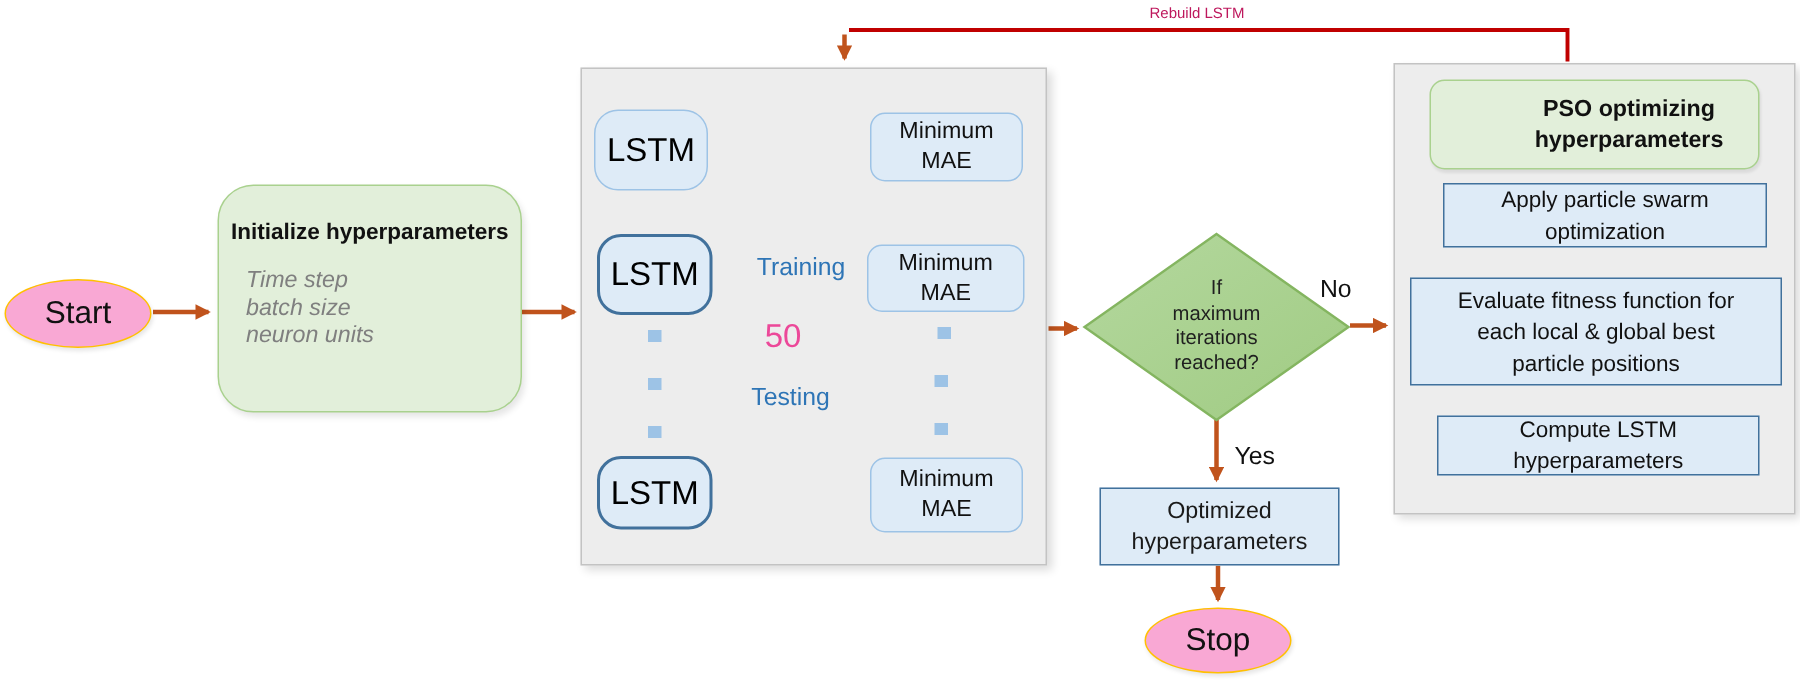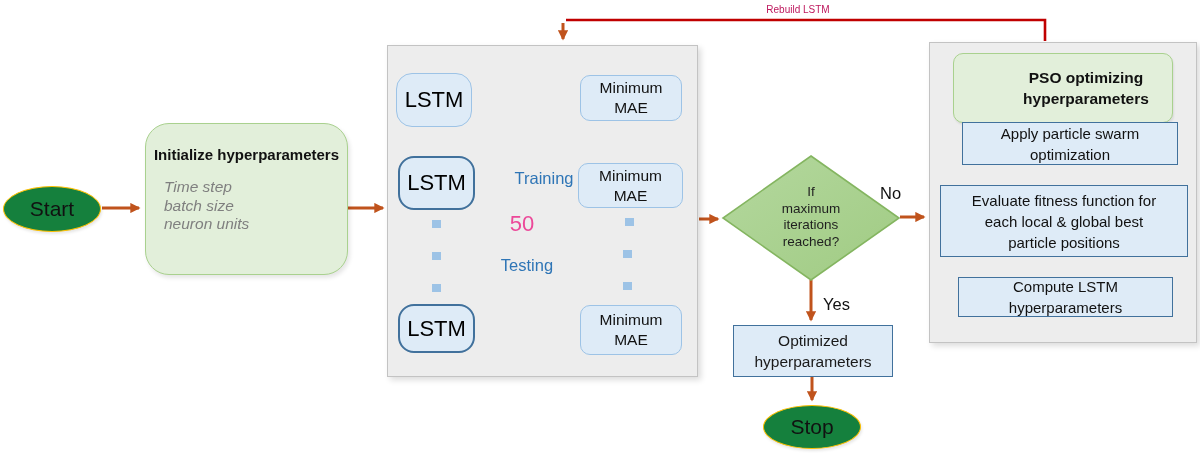--- a/index.html
+++ b/index.html
@@ -4,21 +4,21 @@
 <style>
   html,body{margin:0;padding:0;background:#fff;}
   #canvas{
     position:relative;width:1200px;height:454px;background:#ffffff;overflow:hidden;
     font-family:"Liberation Sans",sans-serif;color:#1a1a1a;
   }
   .abs{position:absolute;box-sizing:border-box;}
   .ctr{display:flex;align-items:center;justify-content:center;text-align:center;}
   .prewrap{white-space:pre-line;}
   .terminal{
-    background:#15803d;border:1.6px solid #FFC000;border-radius:50%;
+    background:#f9a8d4;border:1.6px solid #FFC000;border-radius:50%;
     font-size:21px;color:#111;box-shadow:1px 2px 3px rgba(0,0,0,.10);
   }
   .greenbox{background:#E2EFDA;border:1.4px solid #A9D18E;}
   .panel{background:#EDEDED;border:1.6px solid #C3C3C3;box-shadow:3px 3px 6px rgba(0,0,0,.14);}
   .bluebox{background:#DEEBF7;}
   .b-light{border:1.4px solid #9DC3E6;}
   .b-dark{border:2px solid #41719C;}
   .b-mid{border:1.6px solid #41719C;}
   .init-title{margin-top:22px;text-align:center;font-weight:bold;font-size:15px;color:#111;}
   .init-params{margin:15px 0 0 18px;font-style:italic;font-size:15.5px;line-height:18.5px;color:#7F7F7F;}
@@ -93,40 +93,40 @@
   <div class="abs ctr bluebox b-dark lstm" style="left:398px;top:156px;width:77px;height:54px;">LSTM</div>
   <div class="abs ctr bluebox b-dark lstm" style="left:398px;top:304px;width:77px;height:49px;">LSTM</div>
 
   <div class="abs ctr bluebox b-light mae prewrap" style="left:580px;top:75px;width:102px;height:46px;">Minimum
 MAE</div>
   <div class="abs ctr bluebox b-light mae prewrap" style="left:578px;top:163px;width:105px;height:45px;">Minimum
 MAE</div>
   <div class="abs ctr bluebox b-light mae prewrap" style="left:580px;top:305px;width:102px;height:50px;">Minimum
 MAE</div>
 
-  <div class="abs ctr bluetext" style="left:496px;top:168px;width:96px;height:20px;">Training</div>
+  <div class="abs ctr bluetext" style="left:486px;top:168px;width:96px;height:20px;">Training</div>
   <div class="abs ctr num50" style="left:500px;top:211px;width:44px;height:26px;">50</div>
   <div class="abs ctr bluetext" style="left:482px;top:255px;width:90px;height:20px;text-align:right;">Testing</div>
 
   <div class="dot" style="left:432px;top:220px;"></div>
   <div class="dot" style="left:432px;top:252px;"></div>
   <div class="dot" style="left:432px;top:284px;"></div>
   <div class="dot" style="left:625px;top:218px;"></div>
   <div class="dot" style="left:623px;top:250px;"></div>
   <div class="dot" style="left:623px;top:282px;"></div>
 
   <div class="abs ctr decision-text prewrap" style="left:756px;top:182px;width:110px;height:70px;">If
 maximum
 iterations
 reached?</div>
   <div class="abs branch" style="left:880px;top:184px;">No</div>
   <div class="abs branch" style="left:823px;top:295px;">Yes</div>
 
   <div class="abs panel" style="left:929px;top:42px;width:268px;height:301px;"></div>
-  <div class="abs ctr greenbox pso-title prewrap" style="left:953px;top:53px;width:220px;height:70px;padding-left:46px;">PSO optimizing
+  <div class="abs ctr greenbox pso-title prewrap" style="left:953px;top:53px;width:220px;height:60px;padding-left:46px;">PSO optimizing
 hyperparameters</div>
   <div class="abs ctr bluebox b-mid pso-step prewrap" style="left:962px;top:122px;width:216px;height:43px;">Apply particle swarm
 optimization</div>
   <div class="abs ctr bluebox b-mid pso-step prewrap" style="left:940px;top:185px;width:248px;height:72px;">Evaluate fitness function for
 each local &amp; global best
 particle positions</div>
   <div class="abs ctr bluebox b-mid pso-step prewrap" style="left:958px;top:277px;width:215px;height:40px;">Compute LSTM
 hyperparameters</div>
 
   <div class="abs ctr bluebox b-mid prewrap" style="left:733px;top:325px;width:160px;height:52px;font-size:15.5px;line-height:21px;">Optimized

